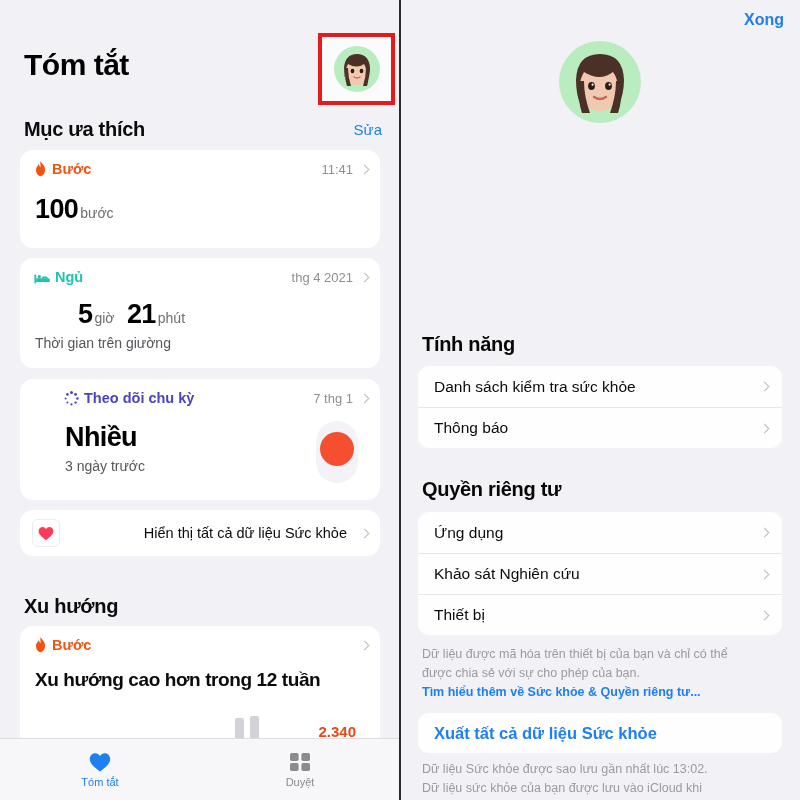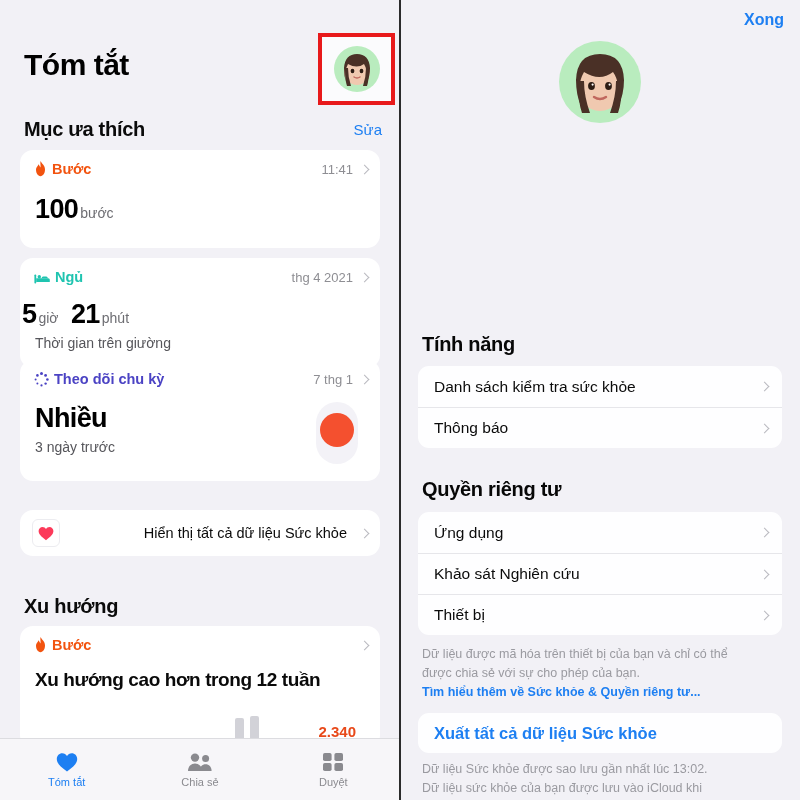--- a/index.html
+++ b/index.html
@@ -209,28 +209,28 @@
             <circle cx="5.3" cy="4.7" r="1.7" fill="#1fc4b0"></circle>
             <path d="M7.6 6.2 h6.2 a1.6 1.6 0 0 0 -1.6 -1.6 h-3 a1.6 1.6 0 0 0 -1.6 1.6Z" fill="#1fc4b0"></path>
           </svg>
           <span>Ngủ</span>
         </div>
         <div class="meta">
           <span>thg 4 2021</span>
           <span class="chev"></span>
         </div>
       </div>
-      <div style="padding:14px 0 0 2px;">
+      <div style="padding:14px 0 0 22px;margin-left:36px;">
         <span class="big-value">5</span><span class="unit">giờ</span>
         <span class="big-value" style="margin-left:8px;">21</span><span class="unit">phút</span>
       </div>
       <div class="sub-note" style="padding:5px 0 0 15px;">Thời gian trên giường</div>
     </div>
 
-    <div class="card" style="top:360px; height:121px;">
+    <div class="card" style="top:379px; height:121px;padding-left:30px;">
       <div class="card-top">
         <div class="metric-label cycle">
           <svg width="15" height="15" viewBox="0 0 15 15">
             <g fill="#4b43c4">
               <circle cx="7.5" cy="1.6" r="1.5"></circle>
                 <circle cx="11.6" cy="3.4" r="1.4"></circle>
               <circle cx="13.4" cy="7.5" r="1.3"></circle>
                 <circle cx="11.6" cy="11.6" r="1.2"></circle>
               <circle cx="7.5" cy="13.4" r="1.1"></circle>
                 <circle cx="3.4" cy="11.6" r="1"></circle>
@@ -289,29 +289,20 @@
     </div>
 
     <div class="tabbar">
       <div class="tab active">
         <svg width="22" height="20" viewBox="0 0 22 20">
           <path d="M11 19.5 C4 14.5 0.8 11 0.8 7 C0.8 3.6 3.3 1.2 6.2 1.2 C8.3 1.2 10.1 2.4 11 4 C11.9 2.4 13.7 1.2 15.8 1.2 C18.7 1.2 21.2 3.6 21.2 7 C21.2 11 18 14.5 11 19.5Z" fill="#1d7ff2"></path>
         </svg>
         <span class="tab-label">Tóm tắt</span>
       </div>
       <div class="tab">
-        <svg width="26" height="20" viewBox="0 0 26 20">
-          <circle cx="8" cy="5.6" r="4.2" fill="#8a8a8f"></circle>
-          <path d="M1 19 C1 14.2 4.2 11.4 8 11.4 C11.8 11.4 15 14.2 15 19Z" fill="#8a8a8f"></path>
-          <circle cx="18.6" cy="6.6" r="3.5" fill="#8a8a8f"></circle>
-          <path d="M12.6 19 C12.6 14.8 15.3 12.3 18.6 12.3 C21.9 12.3 24.6 14.8 24.6 19Z" fill="#8a8a8f"></path>
-        </svg>
-        <span class="tab-label">Chia sẻ</span>
-      </div>
-      <div class="tab">
         <svg width="22" height="20" viewBox="0 0 22 20">
           <rect x="1" y="1" width="8.6" height="8" rx="1.8" fill="#8a8a8f"></rect>
           <rect x="12.4" y="1" width="8.6" height="8" rx="1.8" fill="#8a8a8f"></rect>
           <rect x="1" y="11" width="8.6" height="8" rx="1.8" fill="#8a8a8f"></rect>
           <rect x="12.4" y="11" width="8.6" height="8" rx="1.8" fill="#8a8a8f"></rect>
         </svg>
         <span class="tab-label">Duyệt</span>
       </div>
     </div>
   </div>

